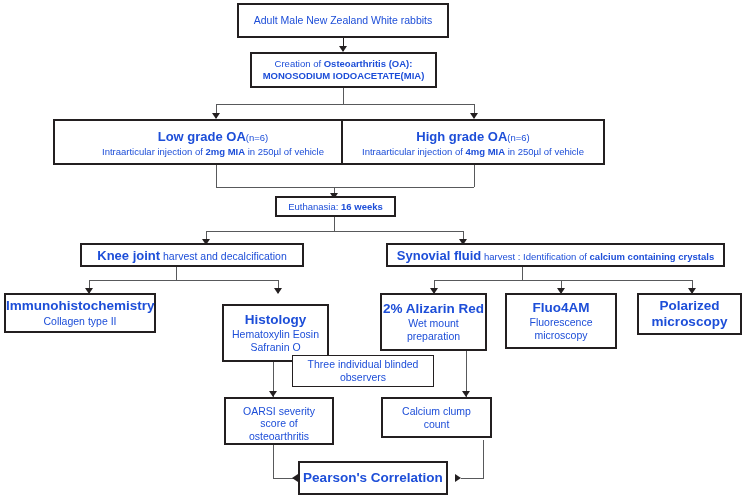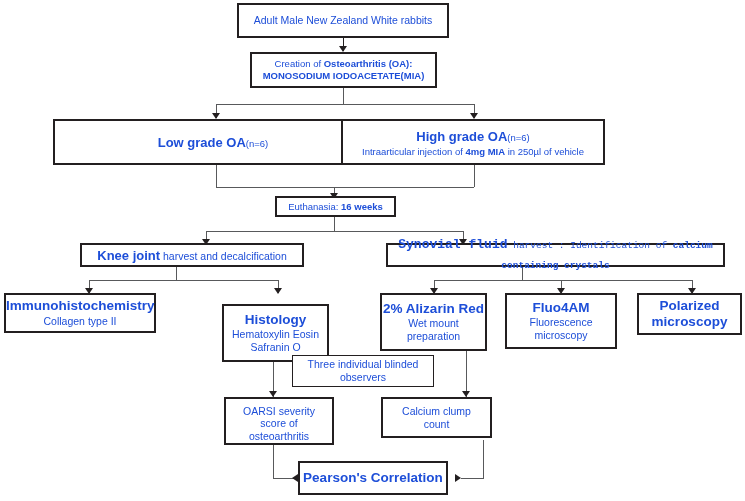--- a/index.html
+++ b/index.html
@@ -128,36 +128,37 @@
     <span class="md line-1">Adult Male New Zealand White rabbits</span>
   </div>
 
   <div class="node" style="left:250px; top:52px; width:187px; height:36px;">
     <span class="sm line-1"><span>Creation of </span><span class="b">Osteoarthritis (OA):</span></span>
     <span class="sm b line-2">MONOSODIUM IODOACETATE(MIA)</span>
   </div>
 
   <div class="node" style="left:53px; top:119px; width:320px; height:46px;">
     <span class="line-1"><span class="lg b">Low grade OA</span><span class="sm">(n=6)</span></span>
+    <span class="sm line-2"><span>Intraarticular injection of </span><span class="b">2mg MIA</span><span> in 250µl of vehicle</span></span>
   </div>
 
   <div class="node" style="left:341px; top:119px; width:264px; height:46px;">
     <span class="line-1"><span class="lg b">High grade OA</span><span class="sm">(n=6)</span></span>
     <span class="sm line-2"><span>Intraarticular injection of </span><span class="b">4mg MIA</span><span> in 250µl of vehicle</span></span>
   </div>
 
   <div class="node" style="left:275px; top:196px; width:121px; height:21px;">
     <span class="sm line-1"><span>Euthanasia: </span><span class="b">16 weeks</span></span>
   </div>
 
   <div class="node" style="left:80px; top:243px; width:224px; height:24px;">
     <span class="line-1"><span class="lg b">Knee joint</span><span class="md"> harvest  and decalcification</span></span>
   </div>
 
-  <div class="node" style="left:386px; top:243px; width:339px; height:24px;font-family:Liberation Mono, monospace;">
+  <div class="node" style="left:386px; top:243px; width:339px; height:24px;">
     <span class="line-1"><span class="lg b">Synovial fluid</span><span class="sm"> harvest :  Identification of </span><span class="sm b">calcium containing crystals</span></span>
   </div>
 
   <div class="node" style="left:4px; top:293px; width:152px; height:40px;">
     <span class="xl b line-1">Immunohistochemistry</span>
     <span class="md line-2">Collagen type II</span>
   </div>
 
   <div class="node" style="left:222px; top:293px; width:107px; height:58px;margin-top:11px;">
     <span class="xl b line-1">Histology</span>

